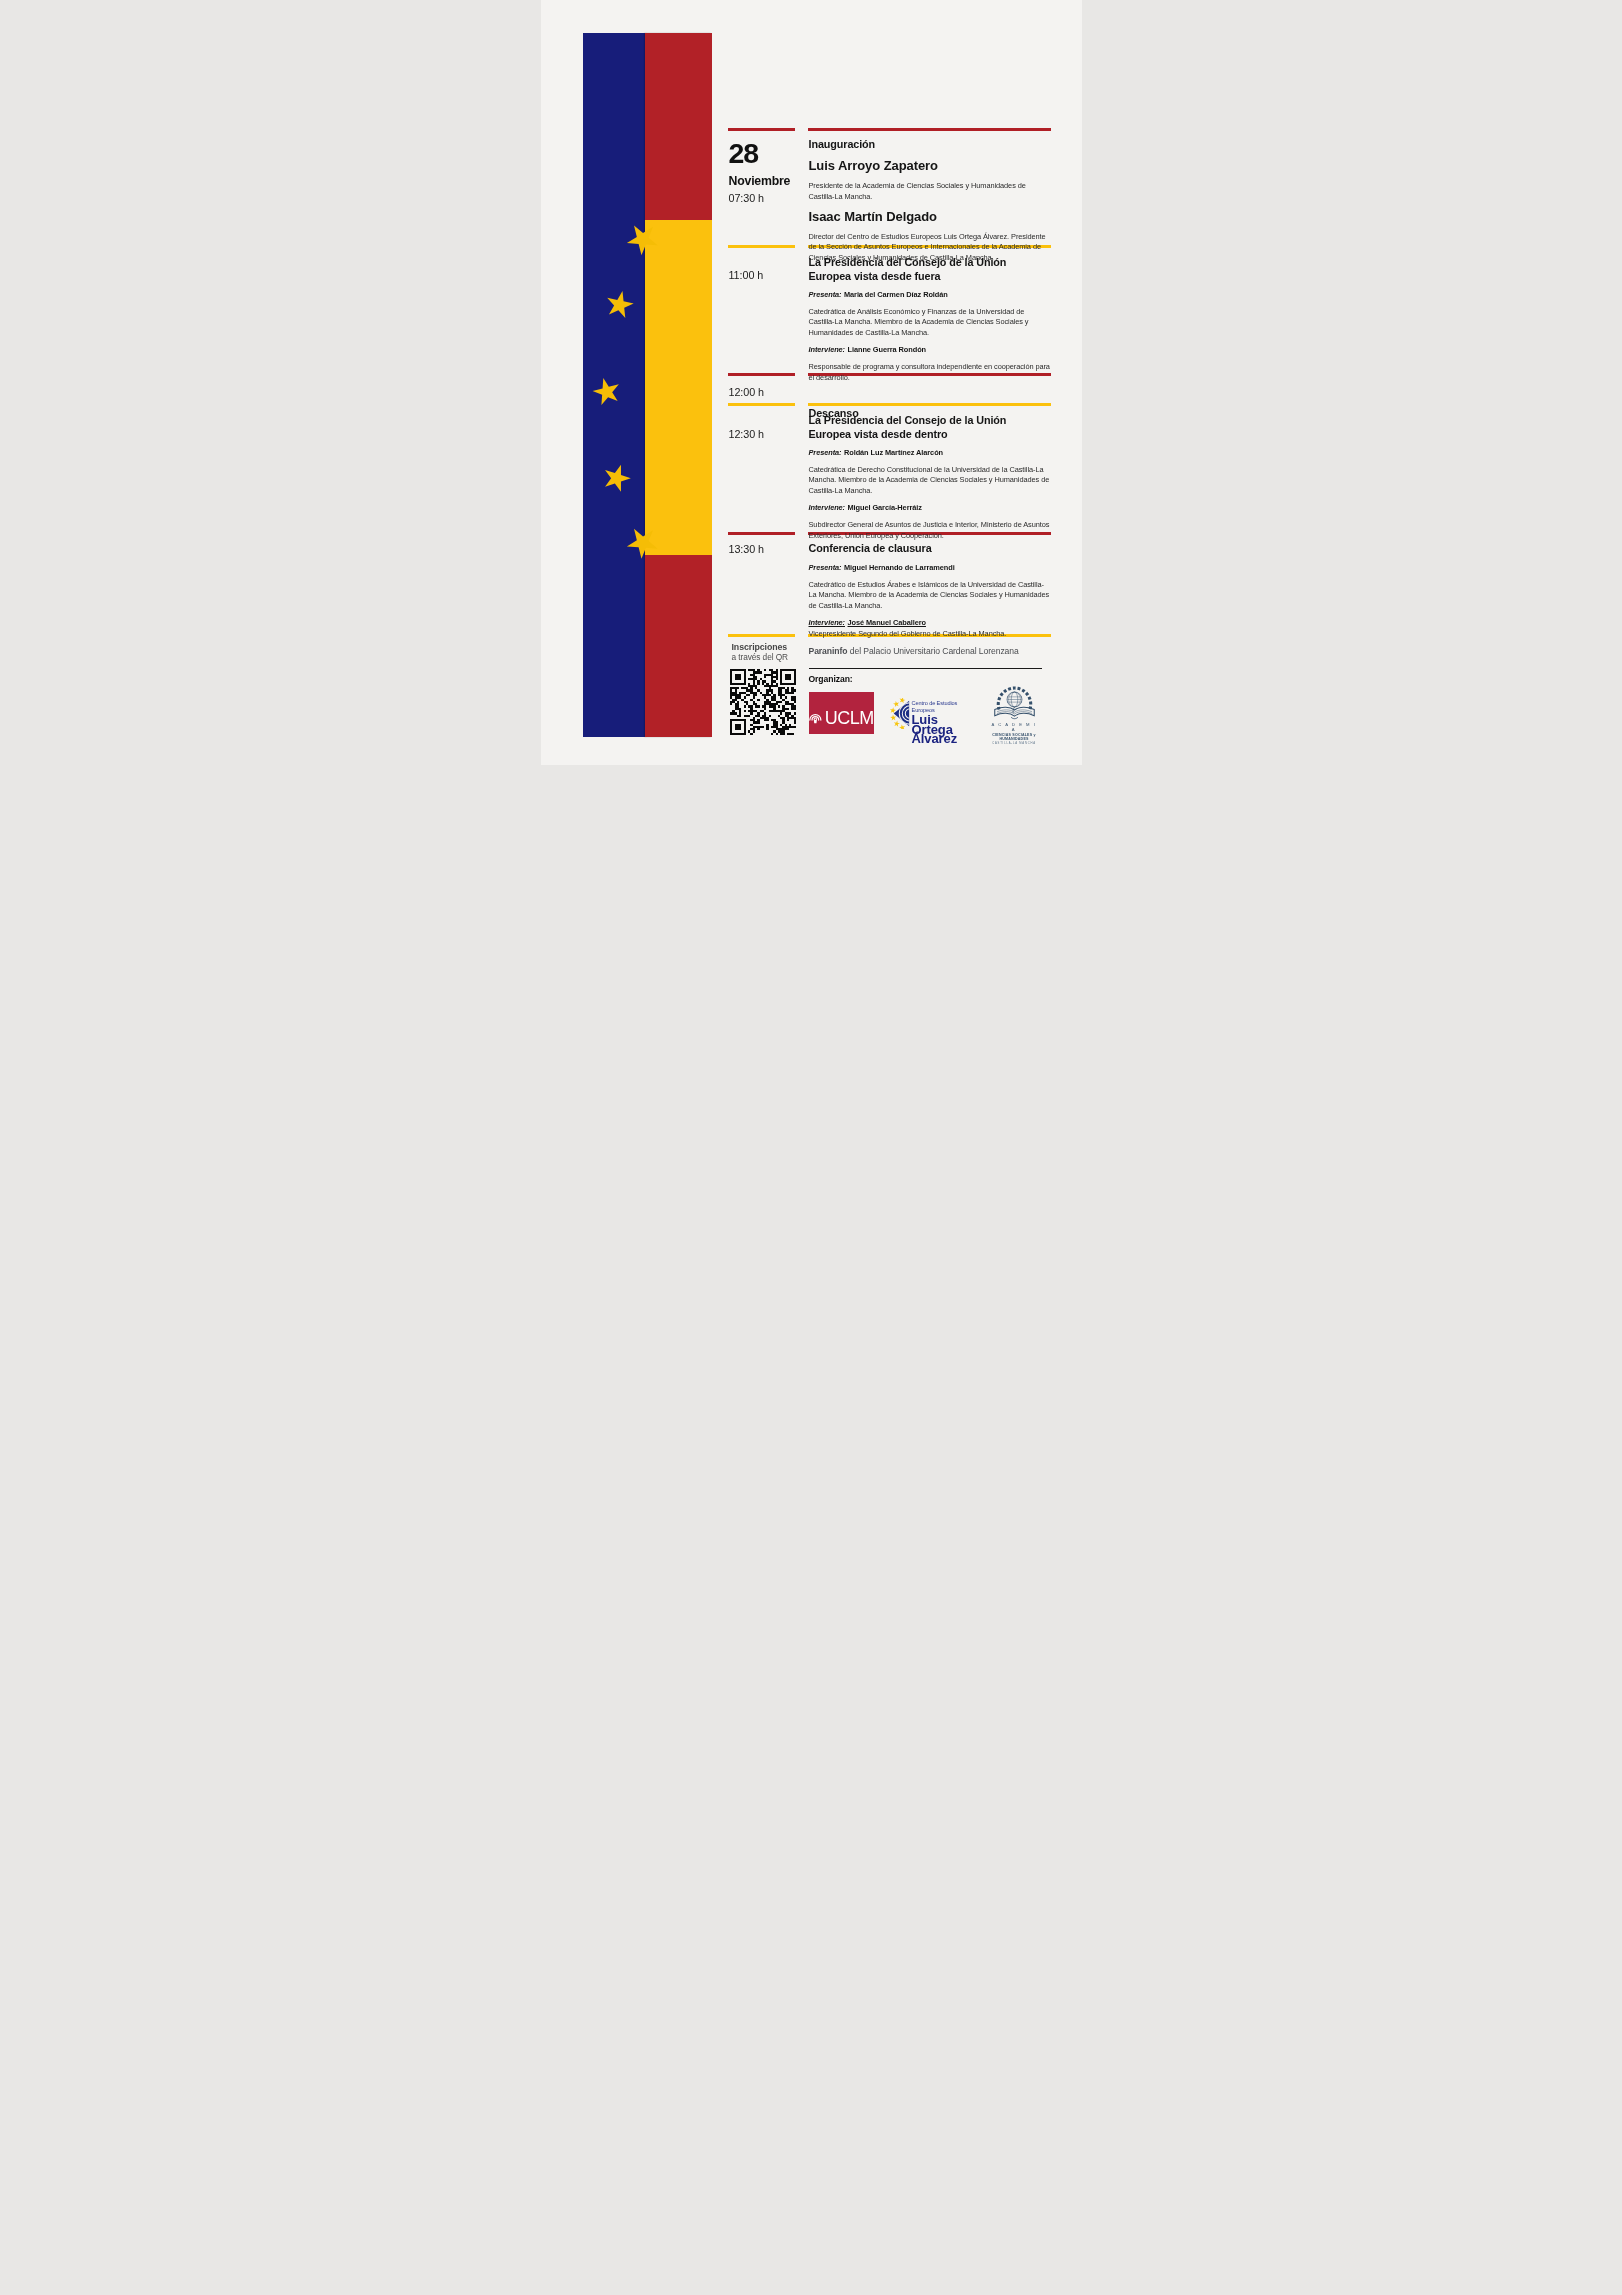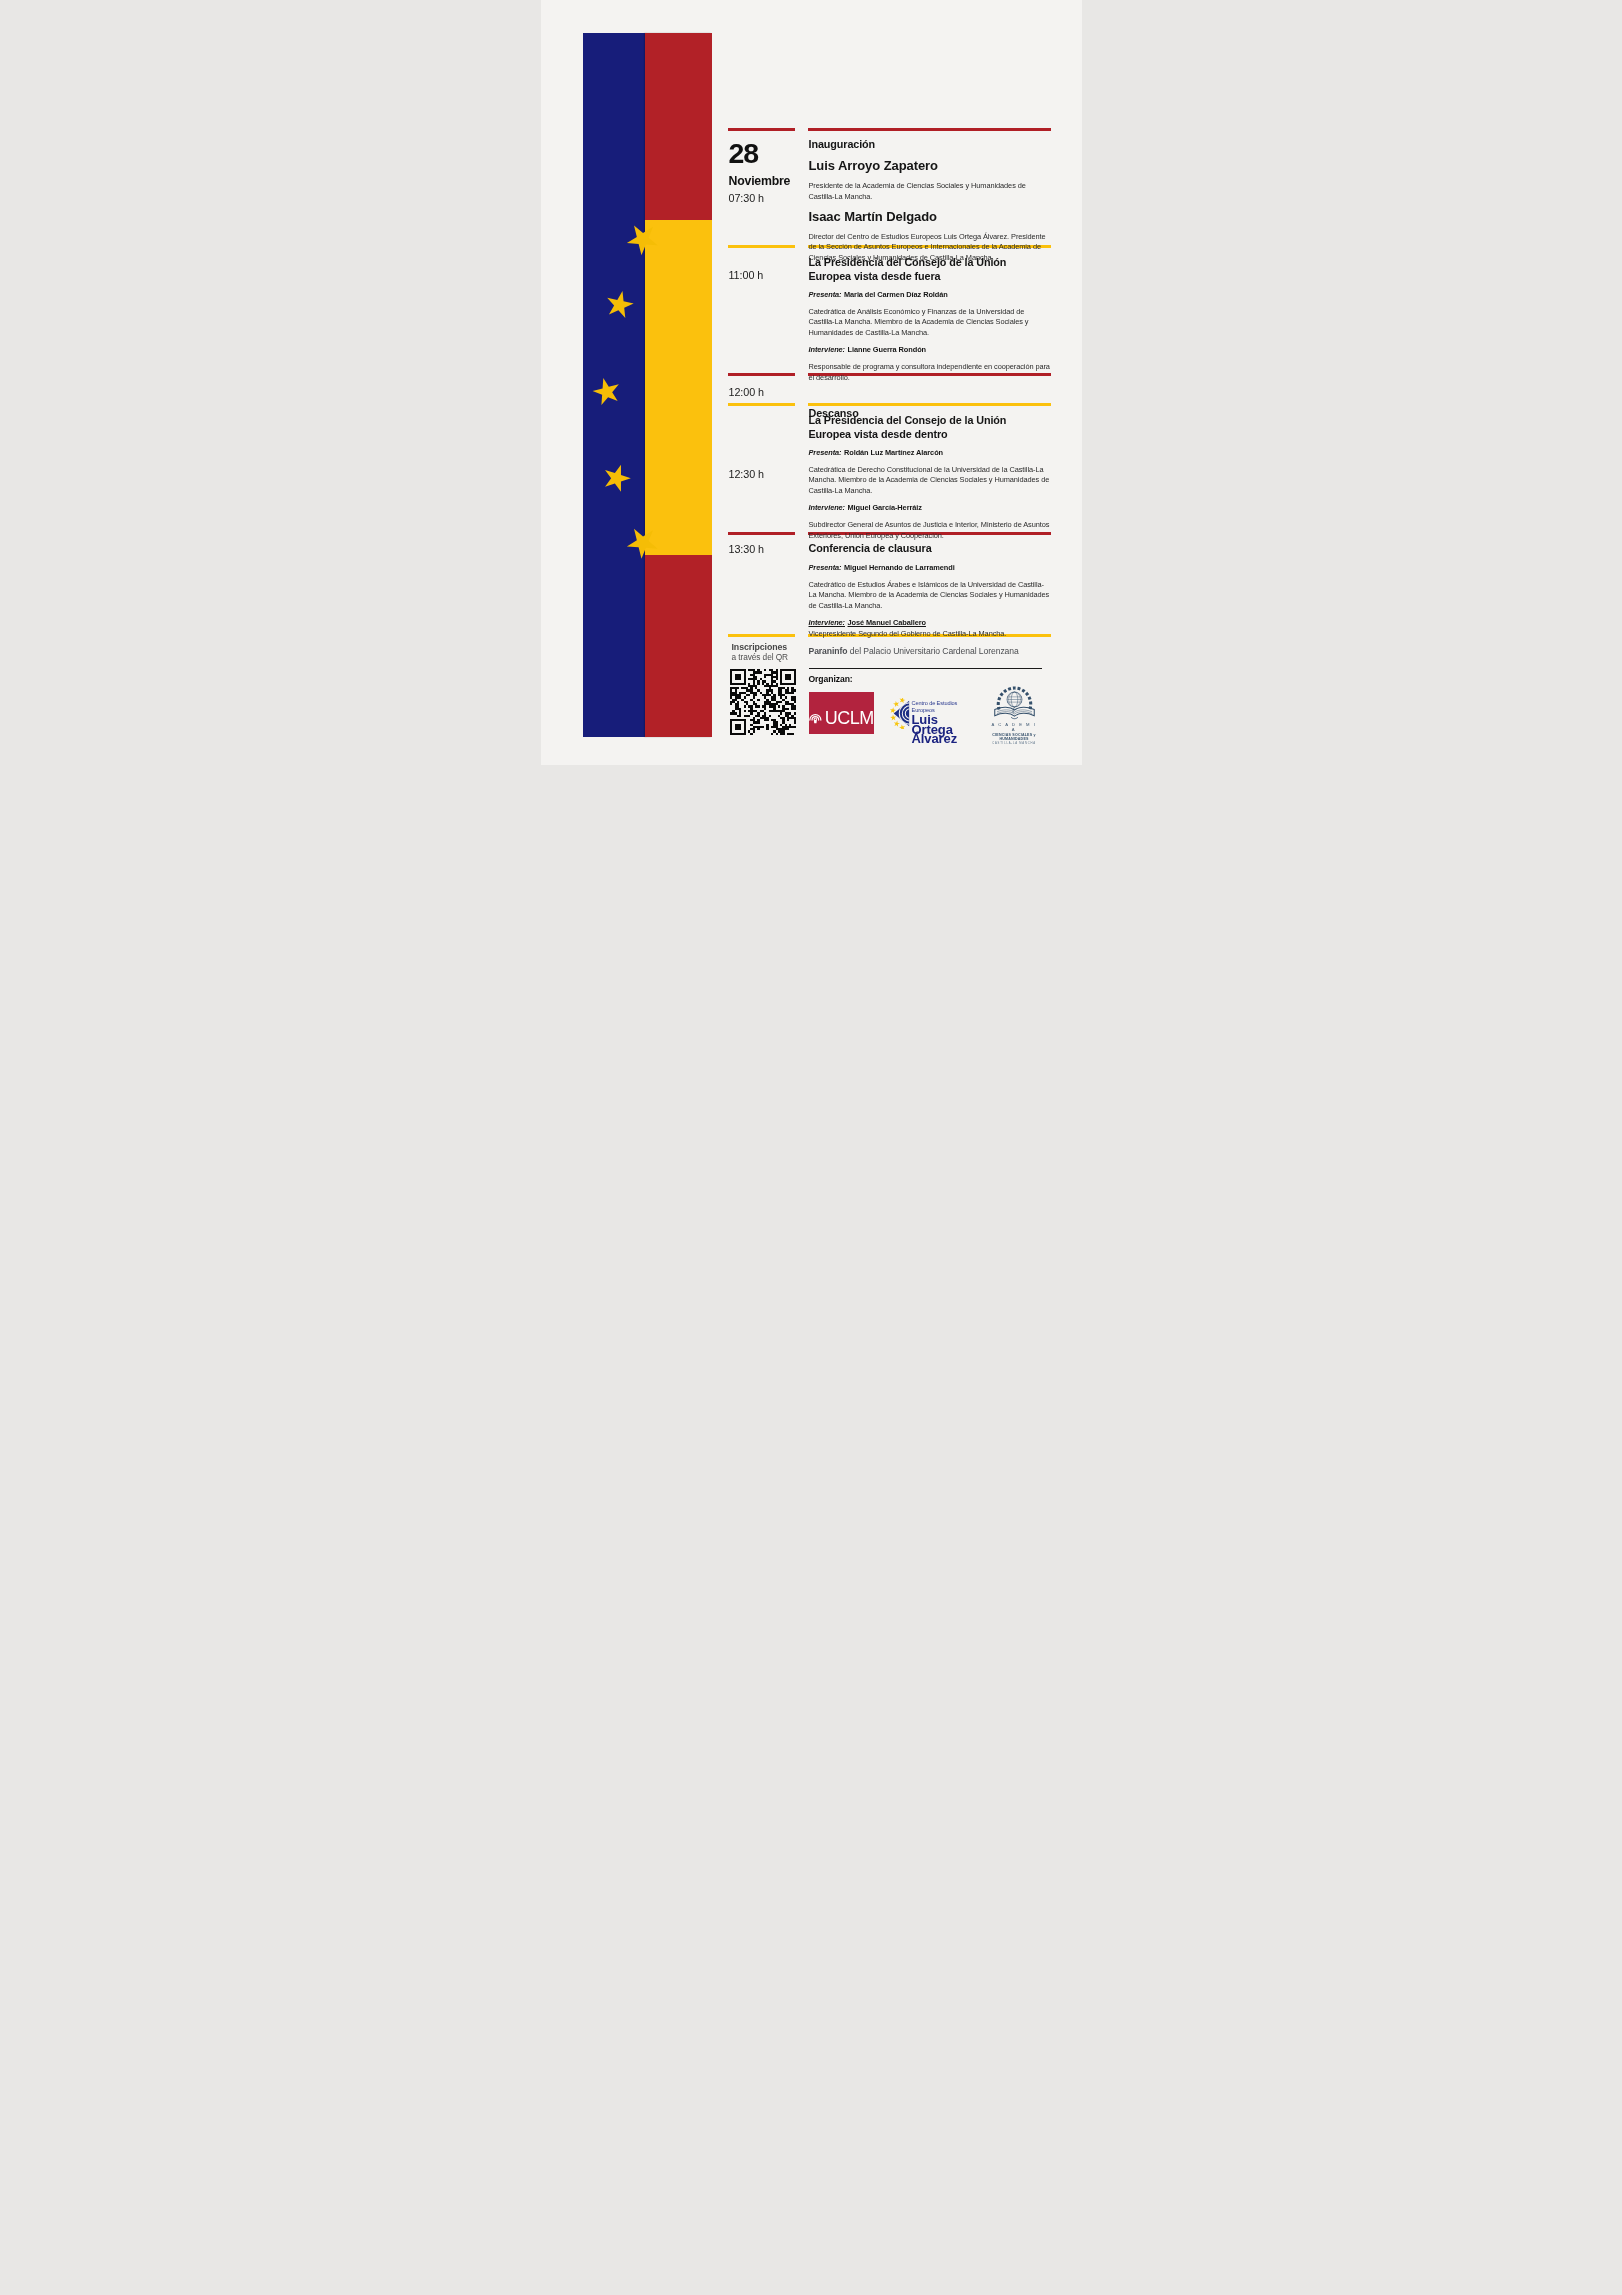--- a/index.html
+++ b/index.html
@@ -150,21 +150,21 @@
       <span class="plabel">Interviene:</span><span>Lianne Guerra Rondón</span>
     </div>
     <div class="role">Responsable de programa y consultora independiente en cooperación para el desarrollo.</div>
   </section>
 
   <div class="timecol" style="top:386px;">12:00 h</div>
   <section class="sess" style="top:407px;">
     <div class="s-heading">Descanso</div>
   </section>
 
-  <div class="timecol" style="top:428px;margin-top:40px;">12:30 h</div>
+  <div class="timecol" style="top:428px;">12:30 h</div>
   <section class="sess" style="top:414px;">
     <div class="s-heading">La Presidencia del Consejo de la Unión Europea vista desde dentro</div>
     <div class="pline">
       <span class="plabel">Presenta:</span><span>Roldán Luz Martínez Alarcón</span>
     </div>
     <div class="role">Catedrática de Derecho Constitucional de la Universidad de la Castilla-La Mancha. Miembro de la Academia de Ciencias Sociales y Humanidades de Castilla-La Mancha.</div>
     <div class="pline">
       <span class="plabel">Interviene:</span><span>Miguel García-Herráiz</span>
     </div>
     <div class="role">Subdirector General de Asuntos de Justicia e Interior, Ministerio de Asuntos Exteriores, Unión Europea y Cooperación.</div>

